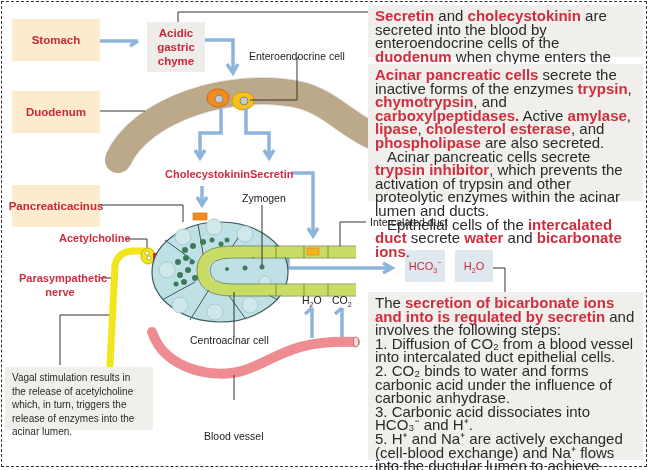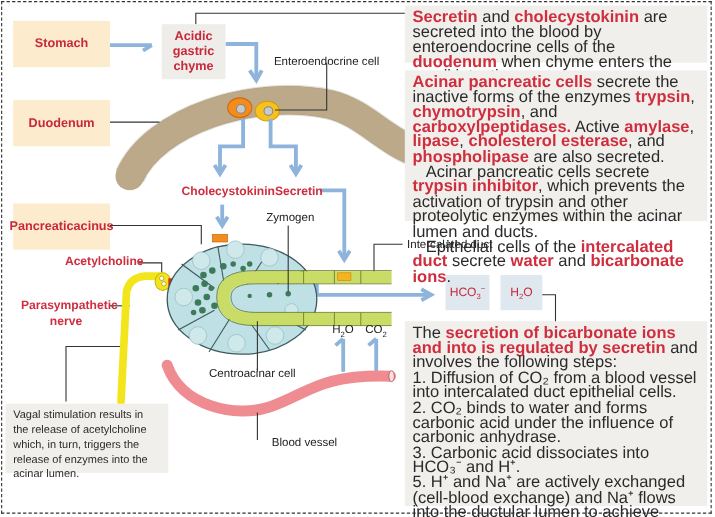--- a/index.html
+++ b/index.html
@@ -161,21 +161,21 @@
 <div class="red-label" style="left:165px;top:168px;">Cholecystokinin</div>
 <div class="red-label" style="left:250px;top:168px;">Secretin</div>
 <div class="diagram-label" style="left:242px;top:192px;">Zymogen</div>
 <div class="diagram-label" style="left:370px;top:216px;">Intercalated duct</div>
 <div class="red-label" style="left:59px;top:232px;">Acetylcholine</div>
 <div class="red-label" style="left:19px;top:271px;text-align:center;width:82px;line-height:14px;">
   <span>Parasympathetic</span><br>
   <span>nerve</span>
 </div>
 <div class="diagram-label" style="left:190px;top:334px;">Centroacinar cell</div>
-<div class="diagram-label" style="left:204px;top:396px;margin-left:43px;">Blood vessel</div>
+<div class="diagram-label" style="left:204px;top:430px;">Blood vessel</div>
 <div class="diagram-label" style="left:302px;top:294px;">H<sub>2</sub>O</div>
 <div class="diagram-label" style="left:332px;top:294px;">CO<sub>2</sub></div>
 
 <div class="note" style="left:368px;top:5px;width:275px;height:52px;">
   <p><span class="red">Secretin</span><span> and </span><span class="red">cholecystokinin</span><span> are secreted into the blood by enteroendocrine cells of the </span><span class="red">duodenum</span><span> when chyme enters the small intestine.</span></p>
 </div>
 
 <div class="note" style="left:368px;top:64px;width:275px;height:137px;">
   <p><span class="red">Acinar pancreatic cells</span><span> secrete the inactive forms of the enzymes </span><span class="red">trypsin</span><span>, </span><span class="red">chymotrypsin</span><span>, and </span><span class="red">carboxylpeptidases.</span><span> Active </span><span class="red">amylase</span><span>, </span><span class="red">lipase</span><span>, </span><span class="red">cholesterol esterase</span><span>, and </span><span class="red">phospholipase</span><span> are also secreted.</span></p>
   <p class="indent"><span>Acinar pancreatic cells secrete </span><span class="red">trypsin inhibitor</span><span>, which prevents the activation of trypsin and other proteolytic enzymes within the acinar lumen and ducts.</span></p>

